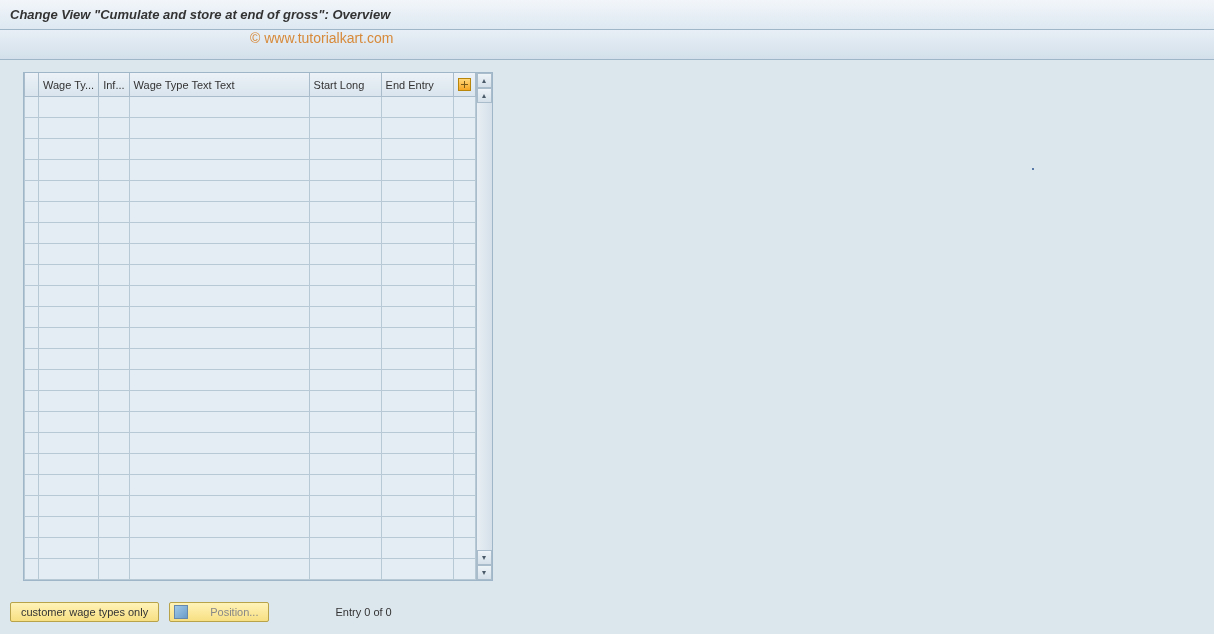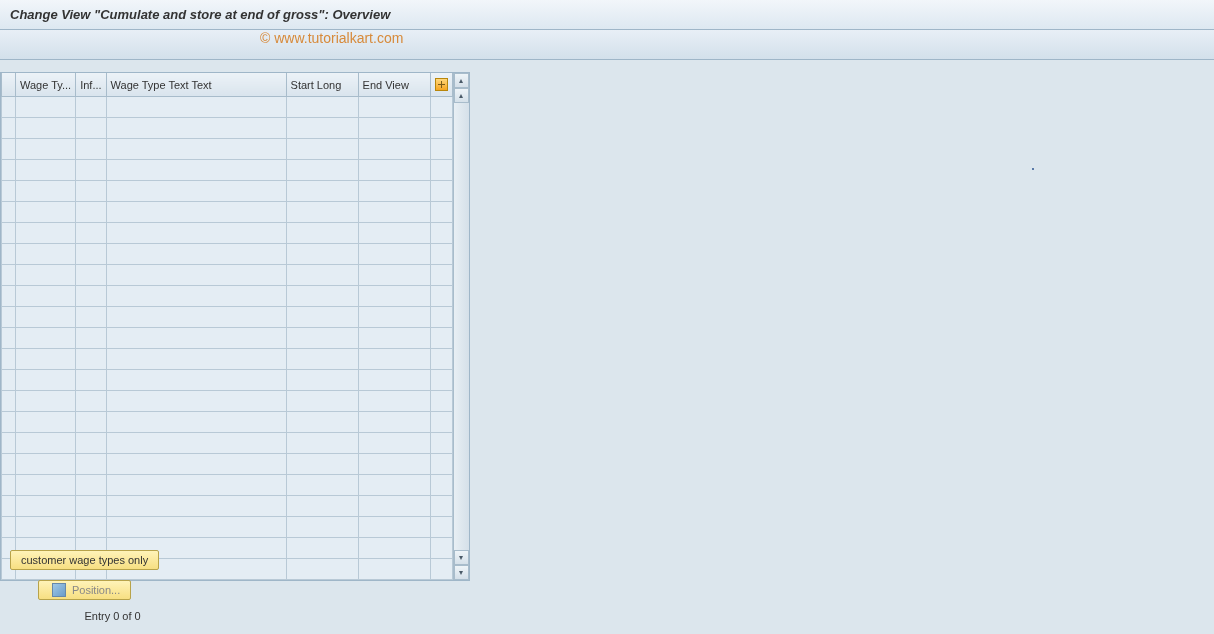--- a/index.html
+++ b/index.html
@@ -27,28 +27,28 @@
       color: #333;
     }
     .toolbar-bar {
       background: linear-gradient(to bottom, #e8eff6 0%, #d3e0eb 100%);
       border-bottom: 1px solid #9fb6c8;
       height: 30px;
     }
     .watermark {
       position: absolute;
       top: 30px;
-      left: 260px;
+      left: 250px;
       color: #d78a3a;
       font-size: 14px;
       pointer-events: none;
       z-index: 10;
     }
     .content-area {
-      padding: 12px 0;
+      padding: 12px 23px;
       position: relative;
     }
     .table-wrapper {
       display: inline-flex;
       border: 1px solid #9fb6c8;
       background: #dce8f0;
     }
     .data-table {
       border-collapse: collapse;
     }
@@ -119,38 +119,37 @@
       color: #4a5a68;
     }
     .scroll-track { flex: 1; }
     .bottom-bar {
       position: absolute;
       left: 10px;
       bottom: 12px;
       display: flex;
       align-items: center;
       gap: 10px;
-      flex-direction: column;
     }
     .btn-flat {
       background: linear-gradient(to bottom, #fff3b8 0%, #f7df82 100%);
       border: 1px solid #b8a34a;
       height: 20px;
       display: flex;
       align-items: center;
       padding: 0 10px;
       font-size: 11px;
       color: #333;
       cursor: pointer;
       border-radius: 2px;
     }
     .btn-flat.position {
       color: #888;
-      gap: 6px;
-      padding-left: 13px;
+      gap: 22px;
+      padding-left: 4px;
     }
     .icon-pos {
       width: 14px;
       height: 14px;
       background: linear-gradient(135deg, #a0c8e8, #6a9cc8);
       border: 1px solid #6688aa;
     }
     .entry-text {
       margin-left: 56px;
       font-size: 11px;
@@ -177,21 +176,21 @@
 <div class="content-area">
   <div class="table-wrapper">
     <table class="data-table">
       <thead>
         <tr>
           <th class="th-sel"></th>
           <th class="th-wagety">Wage Ty...</th>
           <th class="th-inf">Inf...</th>
           <th class="th-longtext">Wage Type Text Text</th>
           <th class="th-start">Start Long</th>
-          <th class="th-end">End View</th>
+          <th class="th-end">End Entry</th>
           <th class="th-tools">
             <span class="icon-config"></span>
           </th>
         </tr>
       </thead>
       <tbody id="table-body">
       <tr>
             <td class="td-sel"></td>
             <td></td>
             <td></td>

